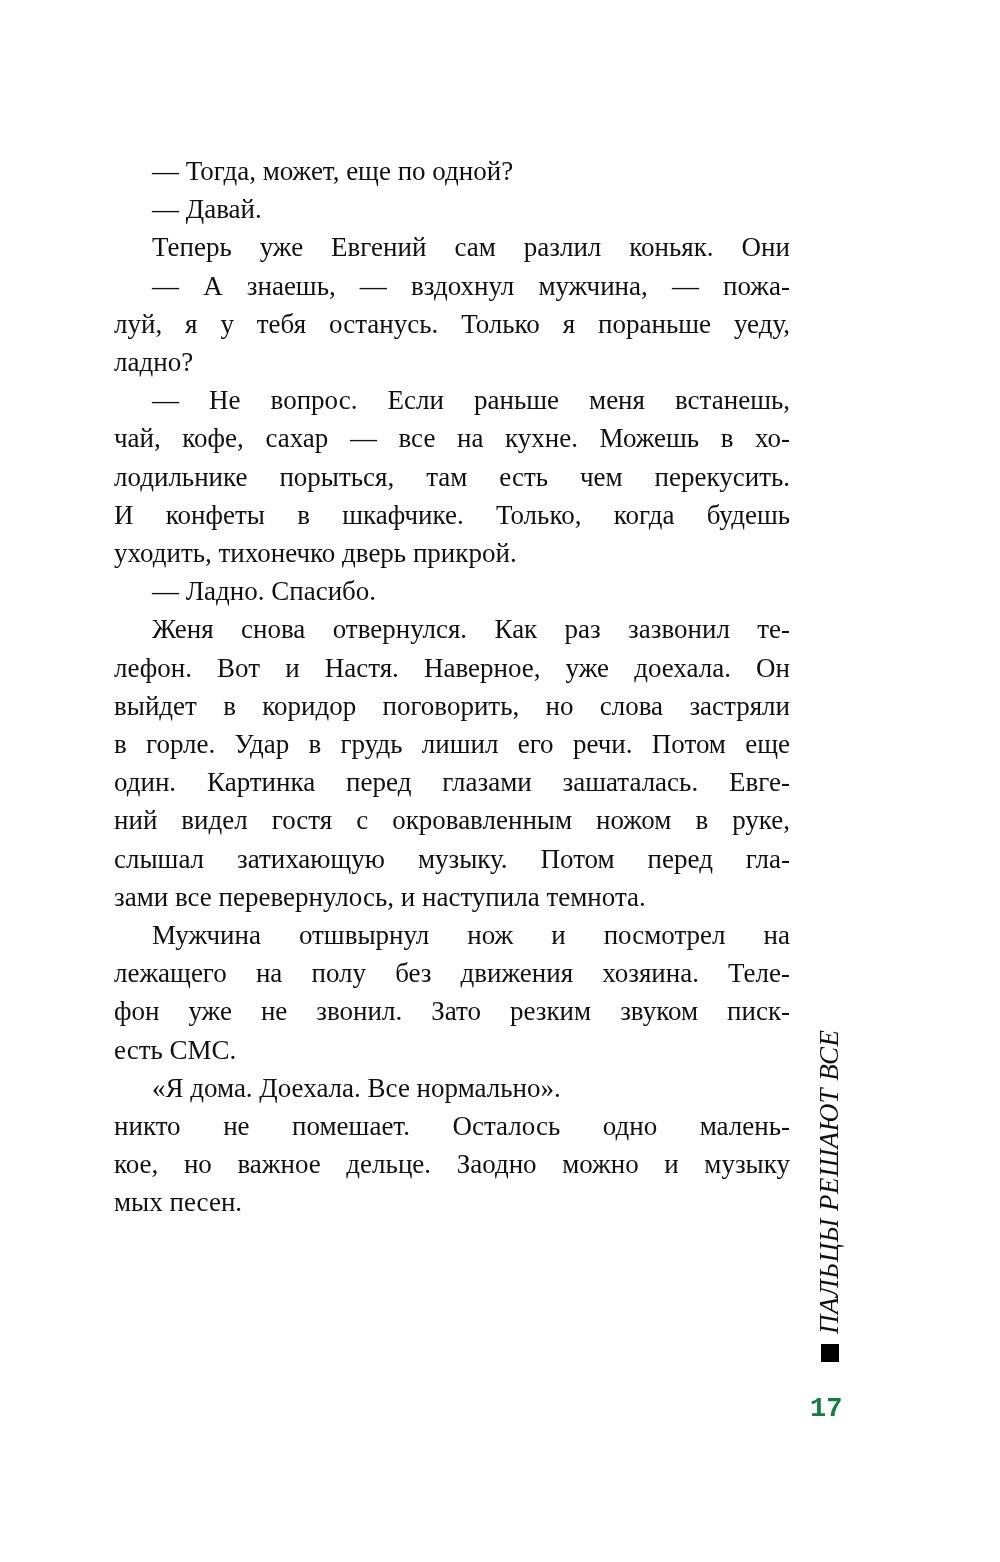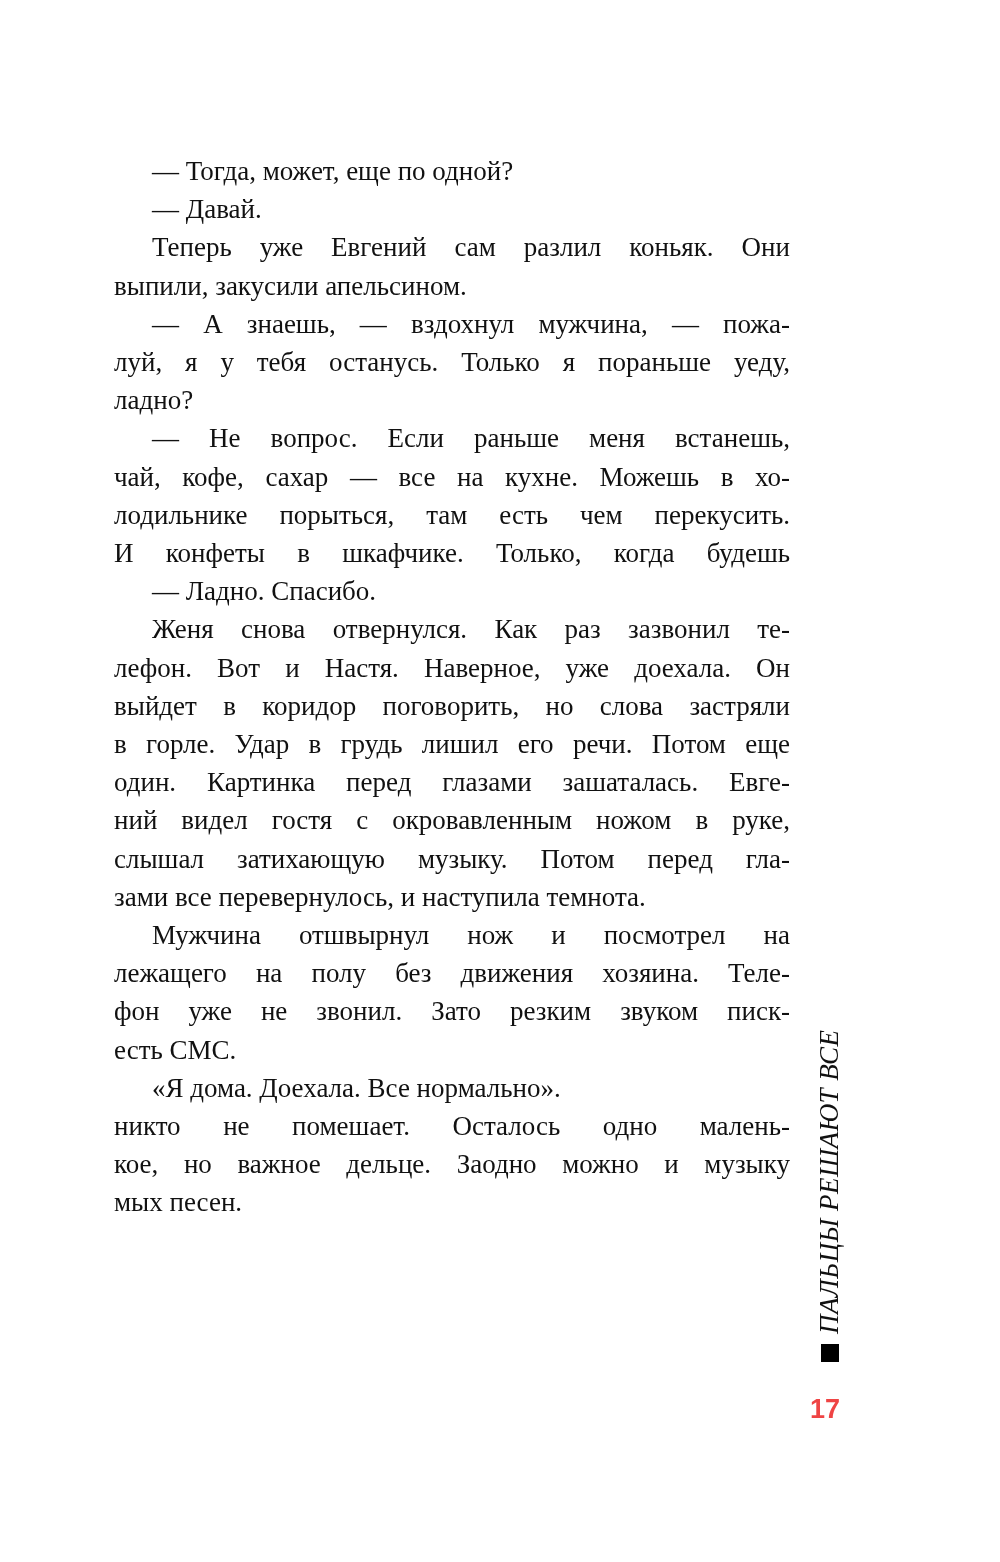--- a/index.html
+++ b/index.html
@@ -61,43 +61,43 @@
     left: 821px;
     top: 1344px;
     width: 18px;
     height: 18px;
     background: #000000;
   }
   .page-number {
     position: absolute;
     left: 810px;
     top: 1394px;
-    font-family: Liberation Sans, sans-serif;
+    font-family: Liberation Mono, monospace;
     font-weight: bold;
     font-size: 27px;
-    color: #ef4444;
+    color: #15803d;
   }
 </style>
 </head>
 <body>
 
 <div class="page">
 
   <div class="text-block">
     <div class="line in last">— Тогда, может, еще по одной?</div>
     <div class="line in last">— Давай.</div>
     <div class="line in">Теперь уже Евгений сам разлил коньяк. Они</div>
-    <div class="line last">выпили, закусили апельсином.</div>
     <div class="line in">— А знаешь, — вздохнул мужчина, — пожа-</div>
     <div class="line">луй, я у тебя останусь. Только я пораньше уеду,</div>
     <div class="line last">ладно?</div>
     <div class="line in">— Не вопрос. Если раньше меня встанешь,</div>
     <div class="line">чай, кофе, сахар — все на кухне. Можешь в хо-</div>
     <div class="line">лодильнике порыться, там есть чем перекусить.</div>
     <div class="line">И конфеты в шкафчике. Только, когда будешь</div>
+    <div class="line last">уходить, тихонечко дверь прикрой.</div>
     <div class="line in last">— Ладно. Спасибо.</div>
     <div class="line in">Женя снова отвернулся. Как раз зазвонил те-</div>
     <div class="line">лефон. Вот и Настя. Наверное, уже доехала. Он</div>
     <div class="line">выйдет в коридор поговорить, но слова застряли</div>
     <div class="line">в горле. Удар в грудь лишил его речи. Потом еще</div>
     <div class="line">один. Картинка перед глазами зашаталась. Евге-</div>
     <div class="line">ний видел гостя с окровавленным ножом в руке,</div>
     <div class="line">слышал затихающую музыку. Потом перед гла-</div>
     <div class="line last">зами все перевернулось, и наступила темнота.</div>
     <div class="line in">Мужчина отшвырнул нож и посмотрел на</div>

